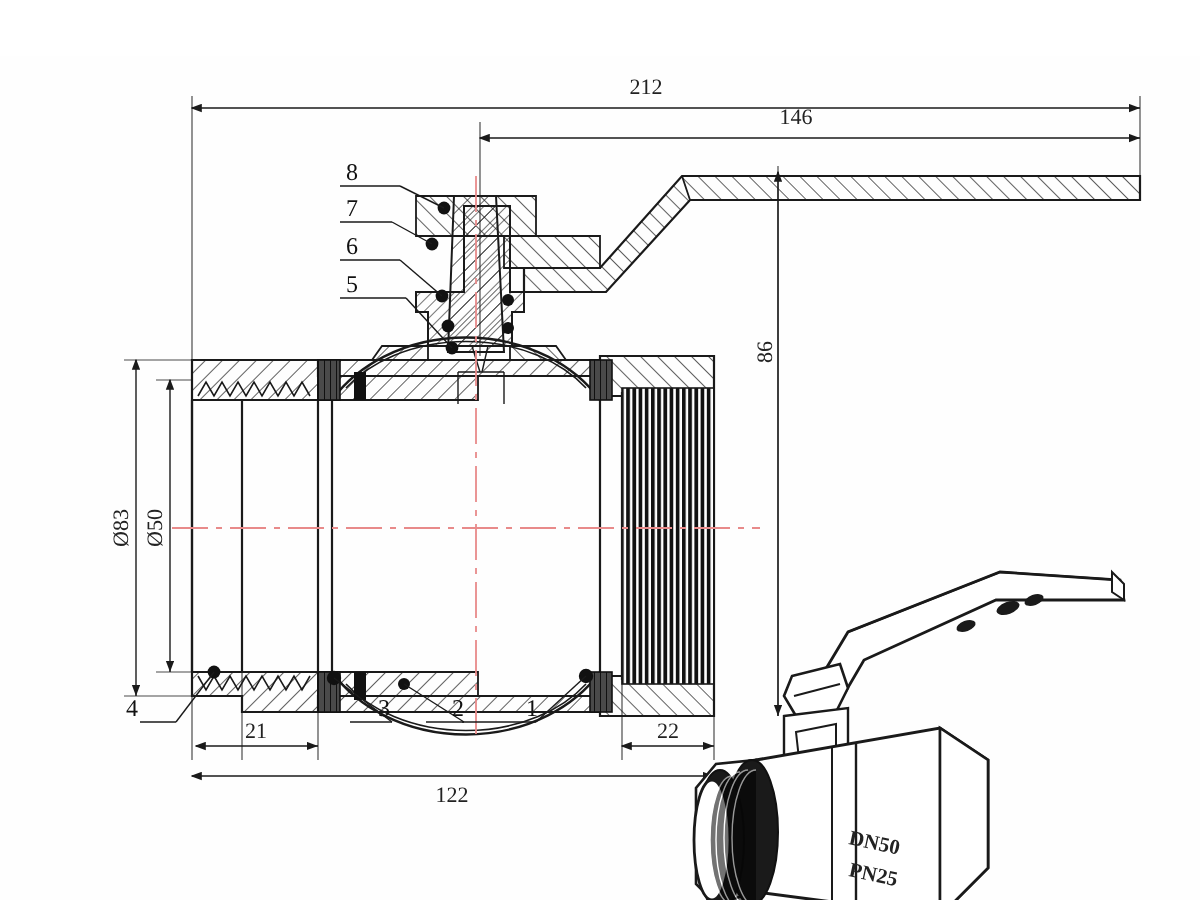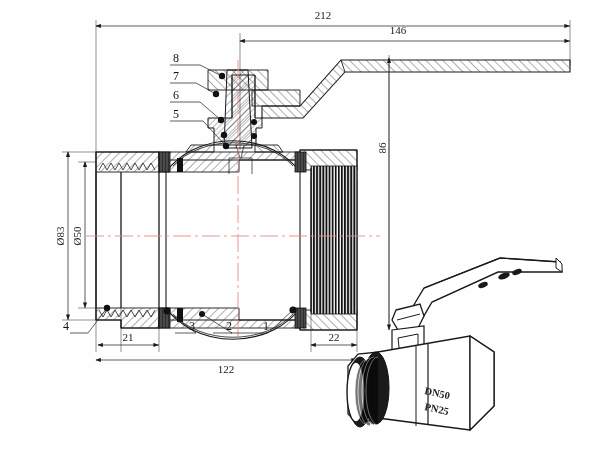--- a/index.html
+++ b/index.html
@@ -1,21 +1,21 @@
 <!DOCTYPE html>
 <html><head>
 <meta charset="utf-8">
 <style>
   html,body{margin:0;padding:0;background:#ffffff;}
   body{
     width:600px;height:450px;overflow:hidden;
     font-family:"Liberation Serif", serif;
     color:#1a1a1a;
   }
-  #stage{position:relative;width:600px;height:378px;background:#ef4444;}
+  #stage{position:relative;width:600px;height:378px;background:#ef4444;margin-top:28px;}
   svg{display:block;}
   .dimtxt{font-family:"Liberation Serif",serif;font-size:11px;fill:#222;}
   .dimtxt-sm{font-family:"Liberation Serif",serif;font-size:10.5px;fill:#222;}
   .balloon{font-family:"Liberation Serif",serif;font-size:12px;fill:#111;}
 </style>
 </head>
 <body>
 
 <div id="stage">
 

